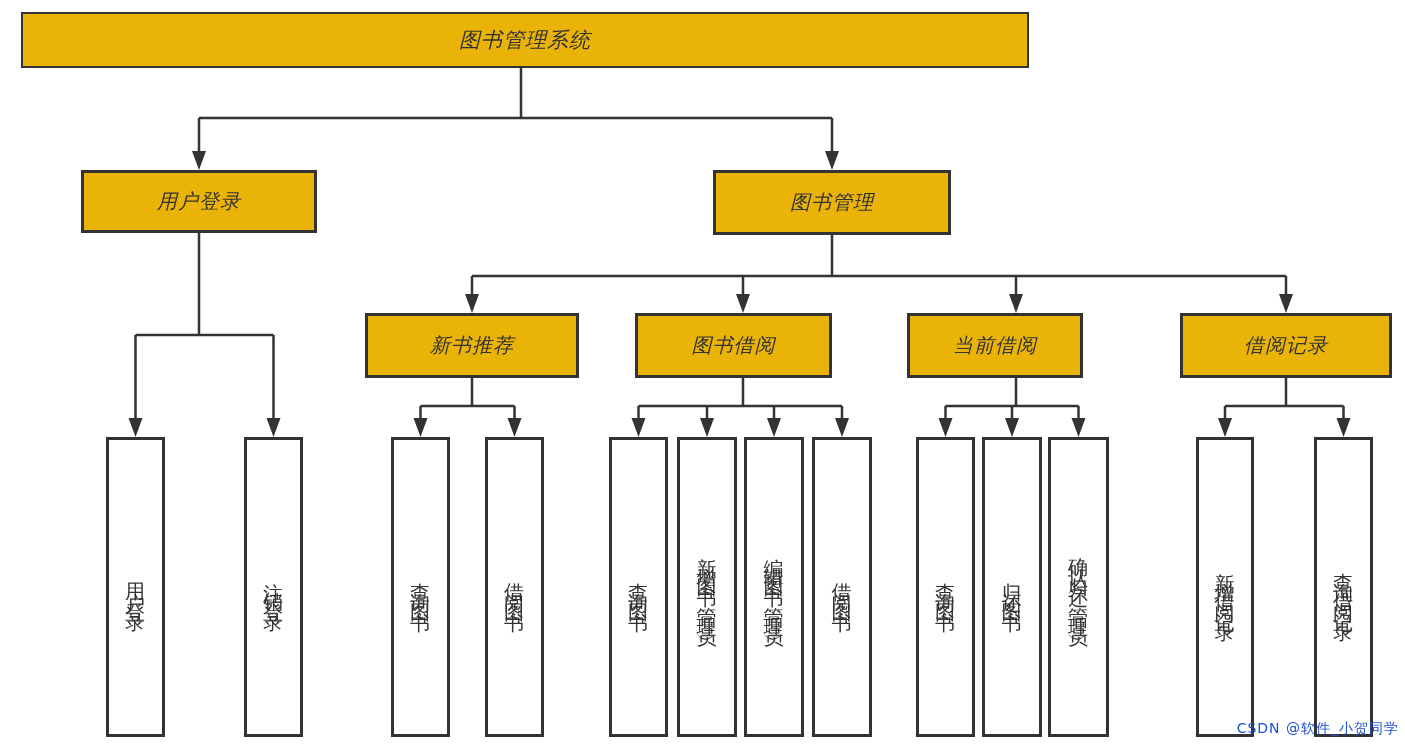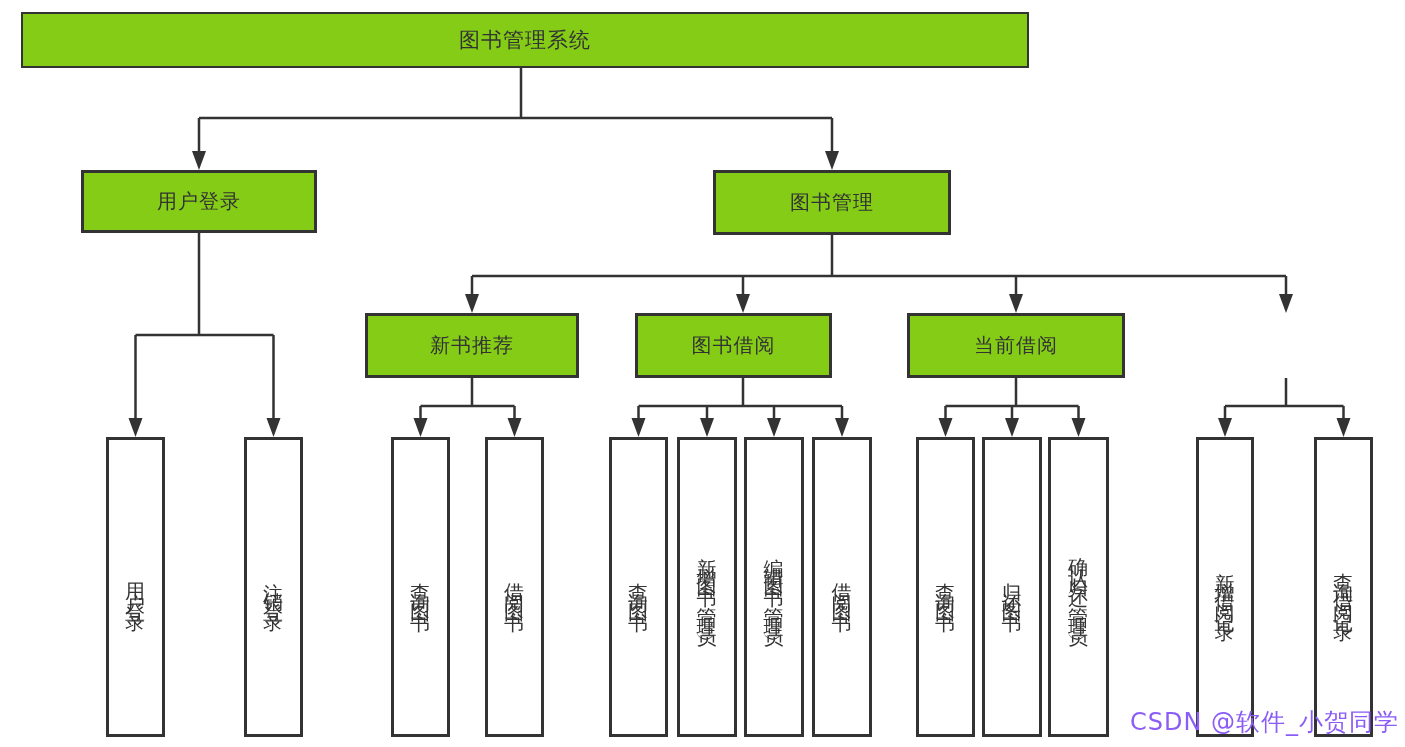--- a/index.html
+++ b/index.html
@@ -8,27 +8,28 @@
     width:1405px;height:747px;
     background:#fff;
     font-family:"DejaVu Sans","Liberation Sans",sans-serif;
     color:#333;
     overflow:hidden;
   }
   .connectors{position:absolute;left:0;top:0;z-index:0;}
   .node{
     position:absolute;
     box-sizing:border-box;
-    background:#84cc16;
+    background:#eab308;
     border:3px solid #333;
     display:flex;align-items:center;justify-content:center;
     font-size:20px;
     letter-spacing:1px;
     z-index:1;
     white-space:nowrap;
+    font-style:italic;
   }
   .node.root{border-width:2px;font-size:21px;}
   .leaf{
     position:absolute;
     box-sizing:border-box;
     top:437px;height:300px;
     background:#fff;
     border:3px solid #333;
     display:flex;align-items:center;justify-content:center;
     z-index:1;
@@ -37,22 +38,22 @@
     writing-mode:vertical-rl;
     text-orientation:mixed;
     font-size:20px;
     line-height:1;
     letter-spacing:10px;
     white-space:nowrap;
   }
   .watermark{
     position:absolute;
     right:6px;bottom:9px;
-    font-size:24px;
-    color:#8b5cf6;
+    font-size:14px;
+    color:#1d4ed8;
     letter-spacing:1px;
     z-index:5;
     white-space:nowrap;
   }
 </style>
 </head>
 <body>
 
 <div class="canvas">
 
@@ -75,21 +76,22 @@
       M1225 437 l-7 -19 h14 z  M1343.5 437 l-7 -19 h14 z"></path>
   </svg>
 
   <div class="node root" style="left:21px;top:12px;width:1008px;height:56px">图书管理系统</div>
 
   <div class="node" style="left:81px;top:170px;width:236px;height:63px">用户登录</div>
   <div class="node" style="left:365px;top:313px;width:214px;height:65px">新书推荐</div>
 
   <div class="node" style="left:713px;top:170px;width:238px;height:65px">图书管理</div>
   <div class="node" style="left:635px;top:313px;width:197px;height:65px">图书借阅</div>
-  <div class="node" style="left:907px;top:313px;width:218px;height:65px">当前借阅</div>
+  <div class="node" style="left:907px;top:313px;width:176px;height:65px">当前借阅</div>
+  <div class="node" style="left:1180px;top:313px;width:212px;height:65px">借阅记录</div>
 
   <div class="leaf" style="left:106px;width:59px">
     <span class="vtext">用户登录</span>
   </div>
   <div class="leaf" style="left:244px;width:59px">
     <span class="vtext">注销登录</span>
   </div>
   <div class="leaf" style="left:391px;width:59px">
     <span class="vtext">查询图书</span>
   </div>

